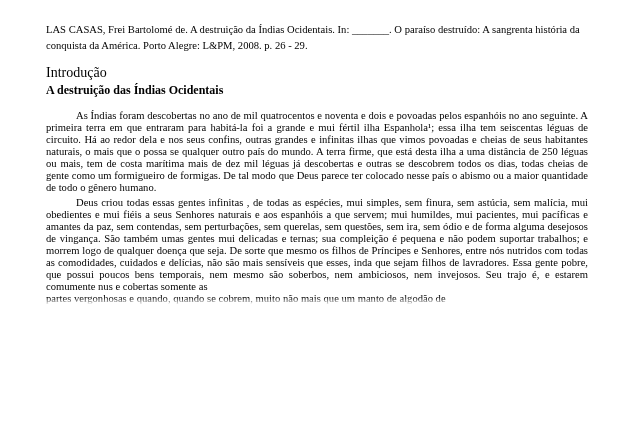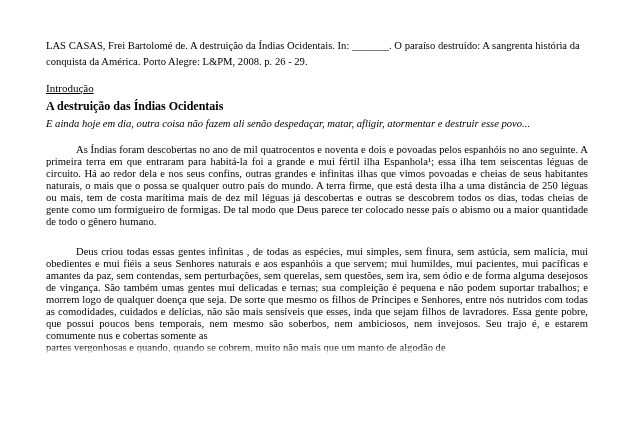--- a/index.html
+++ b/index.html
@@ -12,33 +12,32 @@
     height: 426px;
     overflow: hidden;
     font-family: "Liberation Serif", serif;
     color: #000000;
   }
   .page {
     position: relative;
     width: 640px;
     height: 426px;
     box-sizing: border-box;
-    padding: 38px 52px 0 46px;
+    padding: 22px 52px 0 46px;
     background: #ffffff;
   }
   .ref {
     font-size: 10.6px;
     line-height: 15.5px;
     text-align: left;
   }
   .spacer-sm { height: 12px; }
   .section-label {
-    font-size: 11px;
+    font-size: 14px;
     line-height: 15px;
-    text-decoration: underline;
   }
   .title {
     font-size: 12px;
     font-weight: bold;
     line-height: 16px;
     margin-top: 2px;
   }
   .epigraph {
     font-size: 10.6px;
     font-style: italic;
@@ -46,21 +45,21 @@
     margin-top: 2px;
   }
   .body-par {
     font-size: 10.6px;
     line-height: 12px;
     text-align: justify;
     text-indent: 30px;
     margin: 0;
   }
   .body-par + .body-par {
-    margin-top: 18px;
+    margin-top: 3px;
   }
   .clipped {
     position: relative;
     max-height: 14px;
     overflow: hidden;
   }
   .fade {
     position: absolute;
     left: 0;
     right: 0;
@@ -75,21 +74,20 @@
 <div class="page">
 
   <div class="ref">LAS CASAS, Frei Bartolomé de. A destruição da Índias Ocidentais. In: _______. O paraíso destruído: A sangrenta história da conquista da América. Porto Alegre: L&amp;PM, 2008. p. 26 - 29.</div>
 
   <div class="spacer-sm"></div>
 
   <div class="section-label">Introdução</div>
 
   <div class="title">A destruição das Índias Ocidentais</div>
 
-  <div class="epigraph">E ainda hoje em dia, outra coisa não fazem ali senão despedaçar, matar, afligir, atormentar e destruir esse povo...</div>
 
   <div class="spacer-sm"></div>
 
   <p class="body-par">As Índias foram descobertas no ano de mil quatrocentos e noventa e dois e povoadas pelos espanhóis no ano seguinte. A primeira terra em que entraram para habitá-la foi a grande e mui fértil ilha Espanhola¹; essa ilha tem seiscentas léguas de circuito. Há ao redor dela e nos seus confins, outras grandes e infinitas ilhas que vimos povoadas e cheias de seus habitantes naturais, o mais que o possa se qualquer outro país do mundo. A terra firme, que está desta ilha a uma distância de 250 léguas ou mais, tem de costa marítima mais de dez mil léguas já descobertas e outras se descobrem todos os dias, todas cheias de gente como um formigueiro de formigas. De tal modo que Deus parece ter colocado nesse país o abismo ou a maior quantidade de todo o gênero humano.</p>
 
   <p class="body-par">Deus criou todas essas gentes infinitas , de todas as espécies, mui simples, sem finura, sem astúcia, sem malícia, mui obedientes e mui fiéis a seus Senhores naturais e aos espanhóis a que servem; mui humildes, mui pacientes, mui pacíficas e amantes da paz, sem contendas, sem perturbações, sem querelas, sem questões, sem ira, sem ódio e de forma alguma desejosos de vingança. São também umas gentes mui delicadas e ternas; sua compleição é pequena e não podem suportar trabalhos; e morrem logo de qualquer doença que seja. De sorte que mesmo os filhos de Príncipes e Senhores, entre nós nutridos com todas as comodidades, cuidados e delícias, não são mais sensíveis que esses, inda que sejam filhos de lavradores. Essa gente pobre, que possui poucos bens temporais, nem mesmo são soberbos, nem ambiciosos, nem invejosos. Seu trajo é, e estarem comumente nus e cobertas somente as</p>
 
   <div class="clipped">
     <p class="body-par" style="text-indent:0">partes vergonhosas e quando, quando se cobrem, muito não mais que um manto de algodão de</p>
     <div class="fade"></div>

